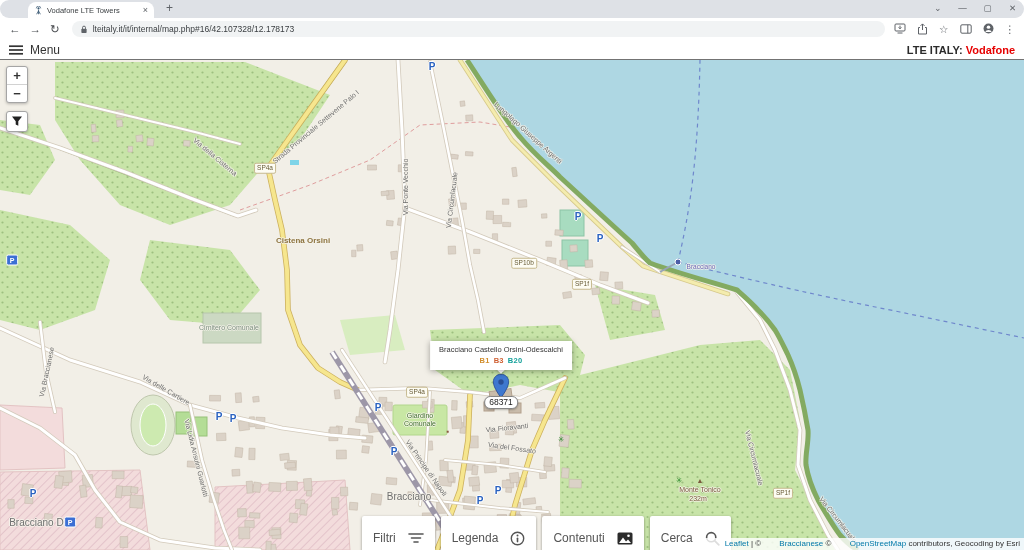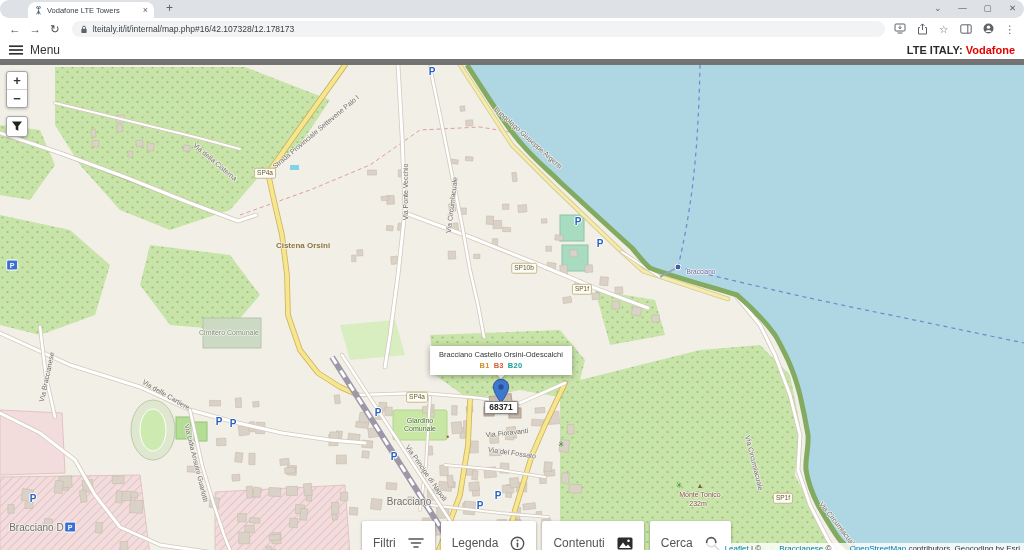--- a/index.html
+++ b/index.html
@@ -14,21 +14,21 @@
   .winctl{position:absolute;right:8px;top:3px;display:flex;gap:17px;font-size:8.5px;color:#5f6368;}
   .navrow{height:22px;background:#fff;display:flex;align-items:center;padding:0 9px;gap:9px;}
   .navic{font-size:11.5px;color:#494c50;line-height:11px;}
   .pill{width:812px;height:16px;background:#f1f3f4;border-radius:8px;display:flex;align-items:center;
         padding:0 8px;gap:5px;margin-left:3px;}
   .url{font-size:8.5px;color:#3c4043;white-space:nowrap;}
   .rightics{margin-left:auto;display:flex;gap:11px;align-items:center;}
   .ric{color:#5f6368;font-size:10.5px;line-height:10px;}
   
   .appheader{height:19px;background:#fff;display:flex;align-items:center;padding:0 9px;
-             border-bottom:6px solid #737373;position:relative;}
+             border-bottom:1px solid #737373;position:relative;}
   .menulbl{font-size:12px;color:#333;margin-left:7px;}
   .sitelbl{position:absolute;right:9px;font-size:11px;color:#2b2b2b;font-weight:700;}
   
   .map{position:relative;width:1024px;height:490px;overflow:hidden;cursor:grab;background:#f2efe7;}
   #mapsvg{position:absolute;left:0;top:0;}
   #labels{position:absolute;left:0;top:0;width:100%;height:100%;pointer-events:none;}
   .mlabel{position:absolute;white-space:pre;text-align:center;line-height:1.1;
     text-shadow:-1px 0 #f5f2ea,1px 0 #f5f2ea,0 -1px #f5f2ea,0 1px #f5f2ea;}
   .street{font-size:7px;color:#6e6e6e;}
   .hamlet{font-size:8px;font-weight:700;color:#8d7440;}
@@ -46,21 +46,21 @@
   .poi{position:absolute;transform:translate(-50%,-50%);line-height:1;}
   .popup{position:absolute;left:501px;top:281px;transform:translateX(-50%);background:#fff;border-radius:0;
     box-shadow:0 1px 6px rgba(0,0,0,.35);padding:4px 9px 5px;text-align:center;z-index:30;}
   .ptitle{font-size:7.5px;color:#333;white-space:nowrap;}
   .pbands{margin-top:2px;font-size:7.5px;font-weight:700;letter-spacing:.3px;}
   .band{margin:0 2px;}
   .ptail{position:absolute;left:501px;top:303px;width:9px;height:9px;background:#fff;
     transform:translateX(-50%) rotate(45deg);box-shadow:1px 1px 3px rgba(0,0,0,.18);z-index:29;}
   .pin{position:absolute;left:501px;top:339px;transform:translate(-50%,-100%);z-index:25;}
   .midlabel{position:absolute;left:501px;top:336px;transform:translateX(-50%);background:#fff;
-    border:1px solid #858585;border-radius:1px;font-size:8.5px;font-weight:700;color:#222;
+    border:1px solid #858585;border-radius:6px;font-size:8.5px;font-weight:400;color:#222;
     padding:0 4px;line-height:11px;z-index:26;box-shadow:0 1px 2px rgba(0,0,0,.25);}
   .zoomctl{position:absolute;left:6px;top:6px;width:20px;background:#fff;border:1px solid #a5a5a5;
     border-radius:3px;z-index:40;box-shadow:0 1px 3px rgba(0,0,0,.25);}
   .zbtn{height:17px;display:flex;align-items:center;justify-content:center;font-size:13px;
     font-weight:700;color:#333;cursor:pointer;}
   .zbtn + .zbtn{border-top:1px solid #d2d2d2;}
   .funnelbtn{position:absolute;left:6px;top:51px;width:20px;height:19px;background:#fff;
     border:1px solid #a5a5a5;border-radius:3px;display:flex;align-items:center;justify-content:center;
     z-index:40;box-shadow:0 1px 3px rgba(0,0,0,.25);cursor:pointer;}
   #mtoolbar{position:absolute;left:362px;top:456px;display:flex;gap:6px;z-index:40;}

